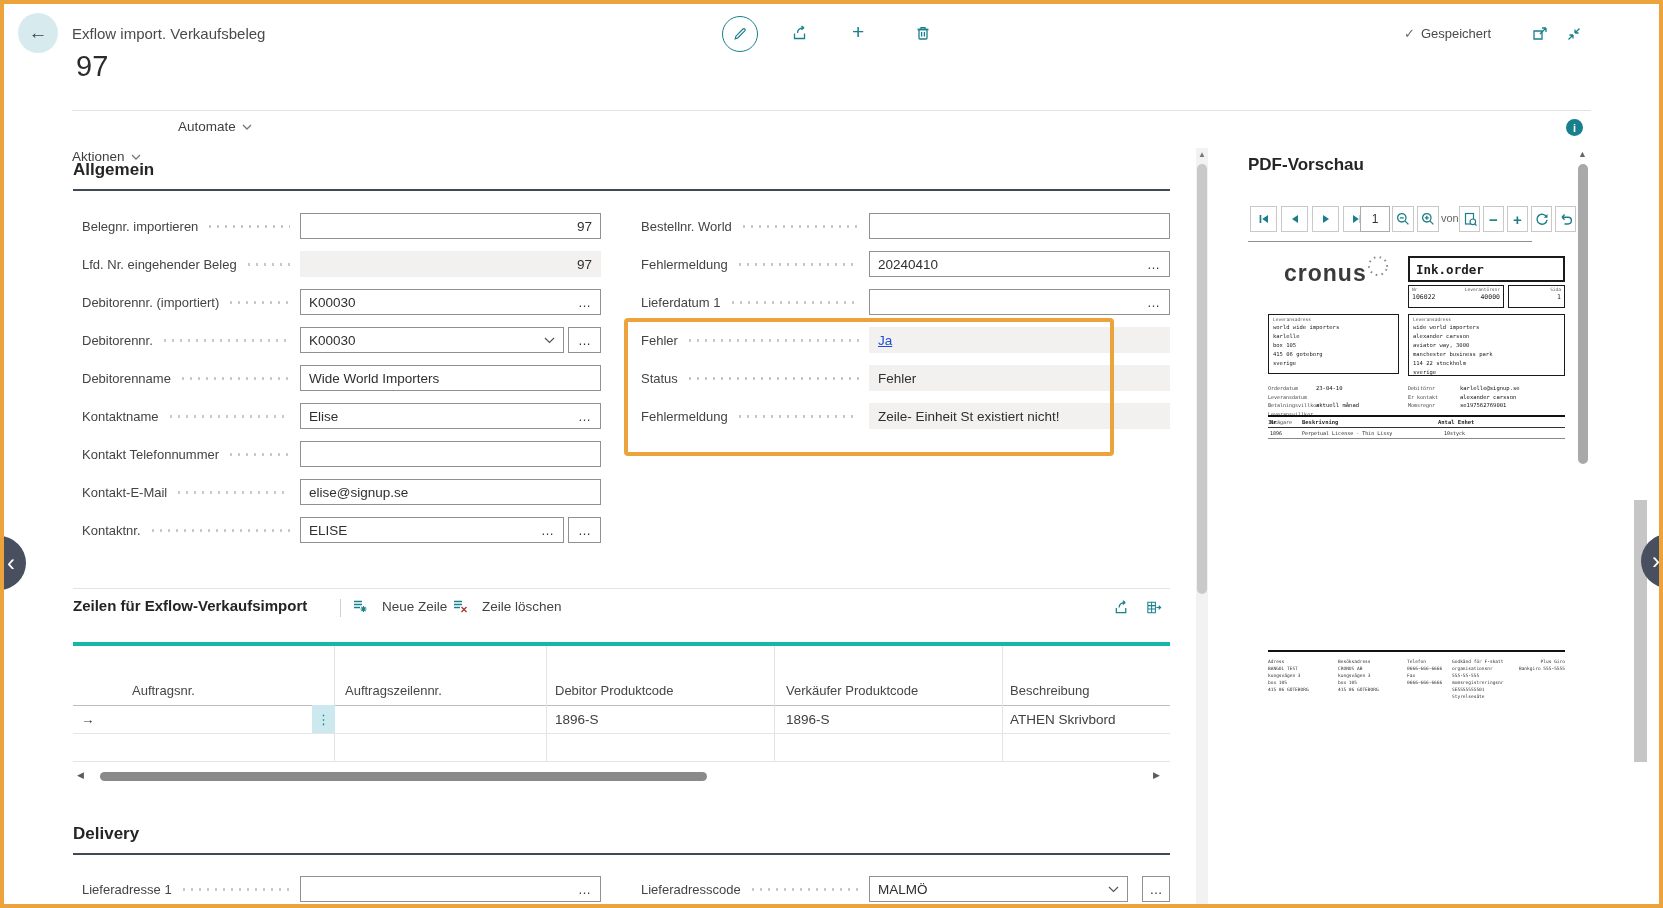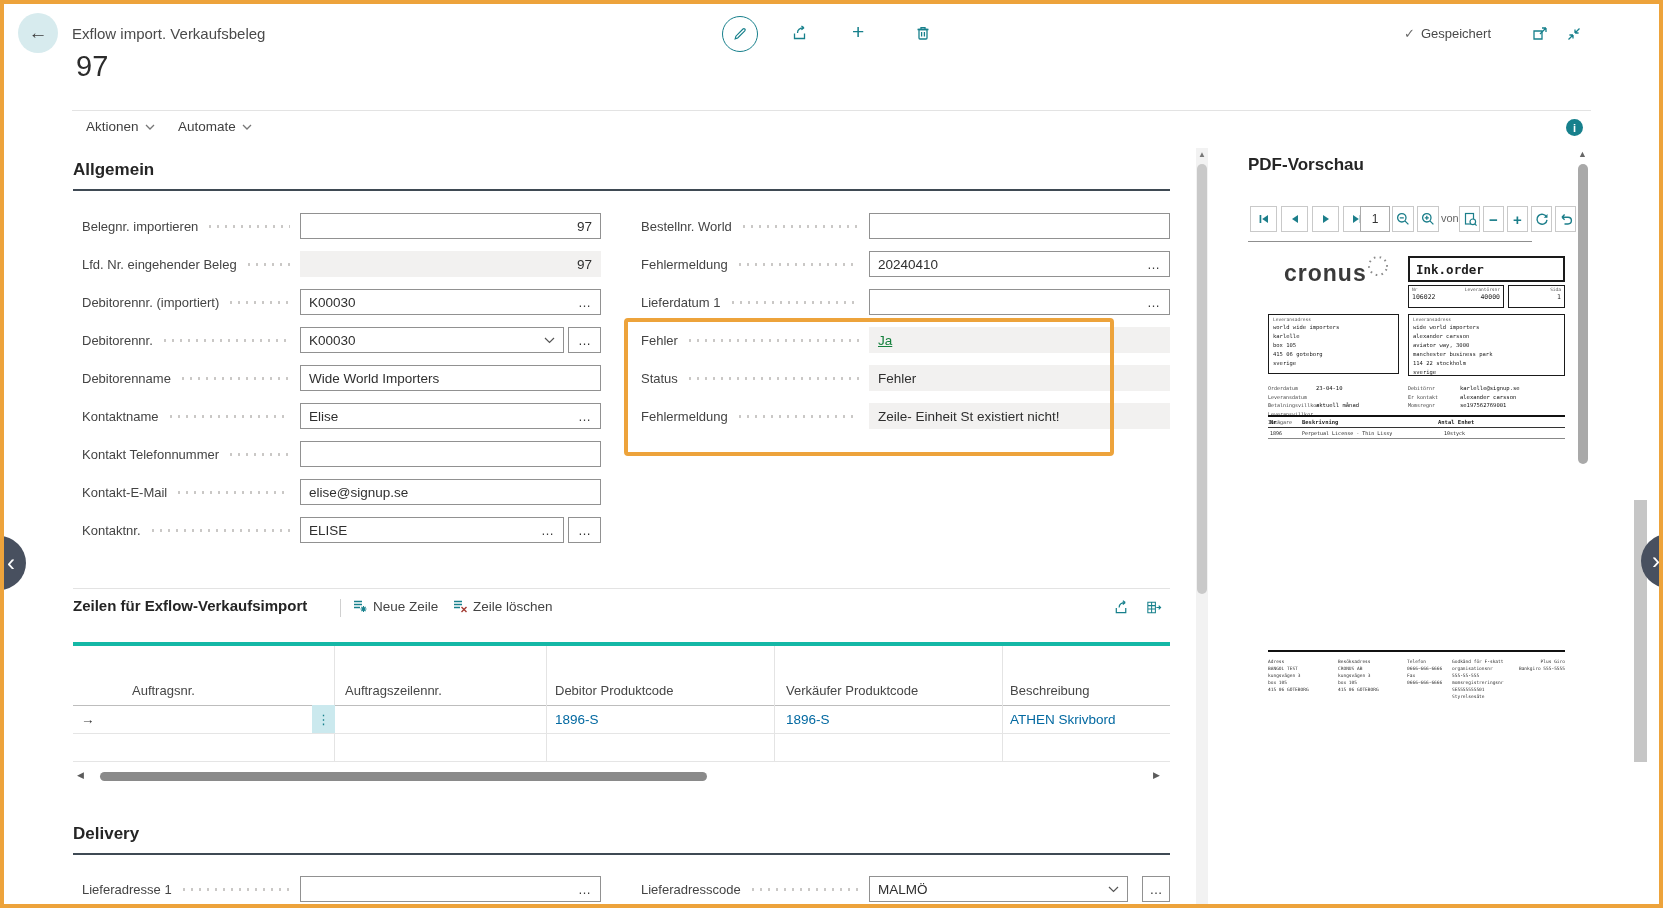--- a/index.html
+++ b/index.html
@@ -27,34 +27,34 @@
   .frow{position:absolute;height:26px;display:flex;align-items:center;}
   .flabel{font-size:13px;color:#444;white-space:nowrap;flex:none;}
   .leader{flex:1;height:3px;margin:0 10px 0 8px;background-image:radial-gradient(circle,#C9C7C5 1.1px,transparent 1.5px);
           background-size:8px 3px;background-position:left center;background-repeat:repeat-x;}
   .fwrap{flex:none;display:flex;align-items:center;}
   .ctl{position:relative;height:26px;border:1px solid #919191;background:#fff;display:flex;align-items:center;
        padding:0 8px;font-size:13.5px;color:#2f2f2f;box-sizing:border-box;}
   .ctl.ro{background:#F2F1F0;border-color:#F2F1F0;}
   .val{flex:1;white-space:nowrap;overflow:hidden;}
   .val.right{text-align:right;}
-  .val.teal{color:#15803d;text-decoration:underline;}
+  .val.teal{color:#1d4ed8;text-decoration:underline;}
   .dots{flex:none;margin-left:6px;color:#3d3d3d;font-size:13px;letter-spacing:1px;}
   .btn-ellipsis{width:33px;height:26px;border:1px solid #919191;background:#fff;display:flex;align-items:center;
                 justify-content:center;box-sizing:border-box;font-size:13px;color:#333;cursor:pointer;flex:none;}
   .hlbox{left:624px;top:318px;width:482px;height:130px;border:4px solid #EDA33B;border-radius:4px;z-index:5;pointer-events:none;}
   
-  .lineact{display:flex;align-items:center;gap:5px;font-size:13.5px;color:#444;cursor:pointer;}
+  .lineact{display:flex;align-items:center;gap:14px;font-size:13.5px;color:#444;cursor:pointer;}
   .vsep{width:1px;background:#D0D0D0;}
   .tbl{left:73px;top:642px;width:1097px;height:115px;border-top:4px solid #14b8a6;}
   .thead{position:absolute;left:0;top:0;width:1097px;height:59px;border-bottom:1px solid #BDBDBD;}
   .hcell{position:absolute;bottom:7px;font-size:13px;color:#464646;}
   .colsep{position:absolute;top:0;width:1px;height:115px;background:#E4E4E4;}
   .trow{position:absolute;left:0;width:1097px;height:28px;border-bottom:1px solid #E5E5E5;}
-  .tcell{position:absolute;top:0;height:28px;display:flex;align-items:center;font-size:13.5px;color:#0369a1;}
+  .tcell{position:absolute;top:0;height:28px;display:flex;align-items:center;font-size:13.5px;color:#404040;}
   .dotscell{position:absolute;left:239px;top:0;width:23px;height:28px;background:#CBE9EE;display:flex;
             align-items:center;justify-content:center;color:#17808C;font-size:13px;cursor:pointer;}
   .hscroll-thumb{left:100px;top:772px;width:607px;height:9px;border-radius:5px;background:#8A8A8A;cursor:pointer;}
   .scrollarrow{font-size:9px;color:#5b5b5b;cursor:pointer;}
   
   .vtrack{left:1196px;top:148px;width:12px;height:756px;background:#F2F2F2;}
   .vthumb{left:1197px;top:164px;width:10px;height:430px;background:#C9C9C9;border-radius:5px;cursor:pointer;}
   
   .pbtn{position:absolute;top:206px;height:26px;border:1px solid #C9C9C9;background:#fff;display:flex;
         align-items:center;justify-content:center;box-sizing:border-box;cursor:pointer;}
@@ -118,21 +118,21 @@
   <div class="a iconbtn" style="left:1565px;top:25px;">
     <svg class="ic" width="18" height="18" viewBox="0 0 18 18">
       <path d="M14.5 3.5 L10 8 M10 8 h3.6 M10 8 v-3.6" fill="none" stroke="#17808C" stroke-width="1.3"></path>
       <path d="M3.5 14.5 L8 10 M8 10 h-3.6 M8 10 v3.6" fill="none" stroke="#17808C" stroke-width="1.3"></path>
     </svg>
   </div>
 
   <div class="a recordtitle">97</div>
   <div class="a hline" style="left:72px;top:110px;width:1519px;"></div>
 
-  <div class="a menuitem" style="left:86px;">
+  <div class="a menuitem" style="left:72px;margin-top:30px;">
     <span>Aktionen</span>
     <svg class="ic" width="10" height="6" viewBox="0 0 10 6">
         <polyline points="1,1 5,5 9,1" fill="none" stroke="#777" stroke-width="1.3"></polyline>
       </svg>
   </div>
   <div class="a menuitem" style="left:178px;">
     <span>Automate</span>
     <svg class="ic" width="10" height="6" viewBox="0 0 10 6">
         <polyline points="1,1 5,5 9,1" fill="none" stroke="#777" stroke-width="1.3"></polyline>
       </svg>

